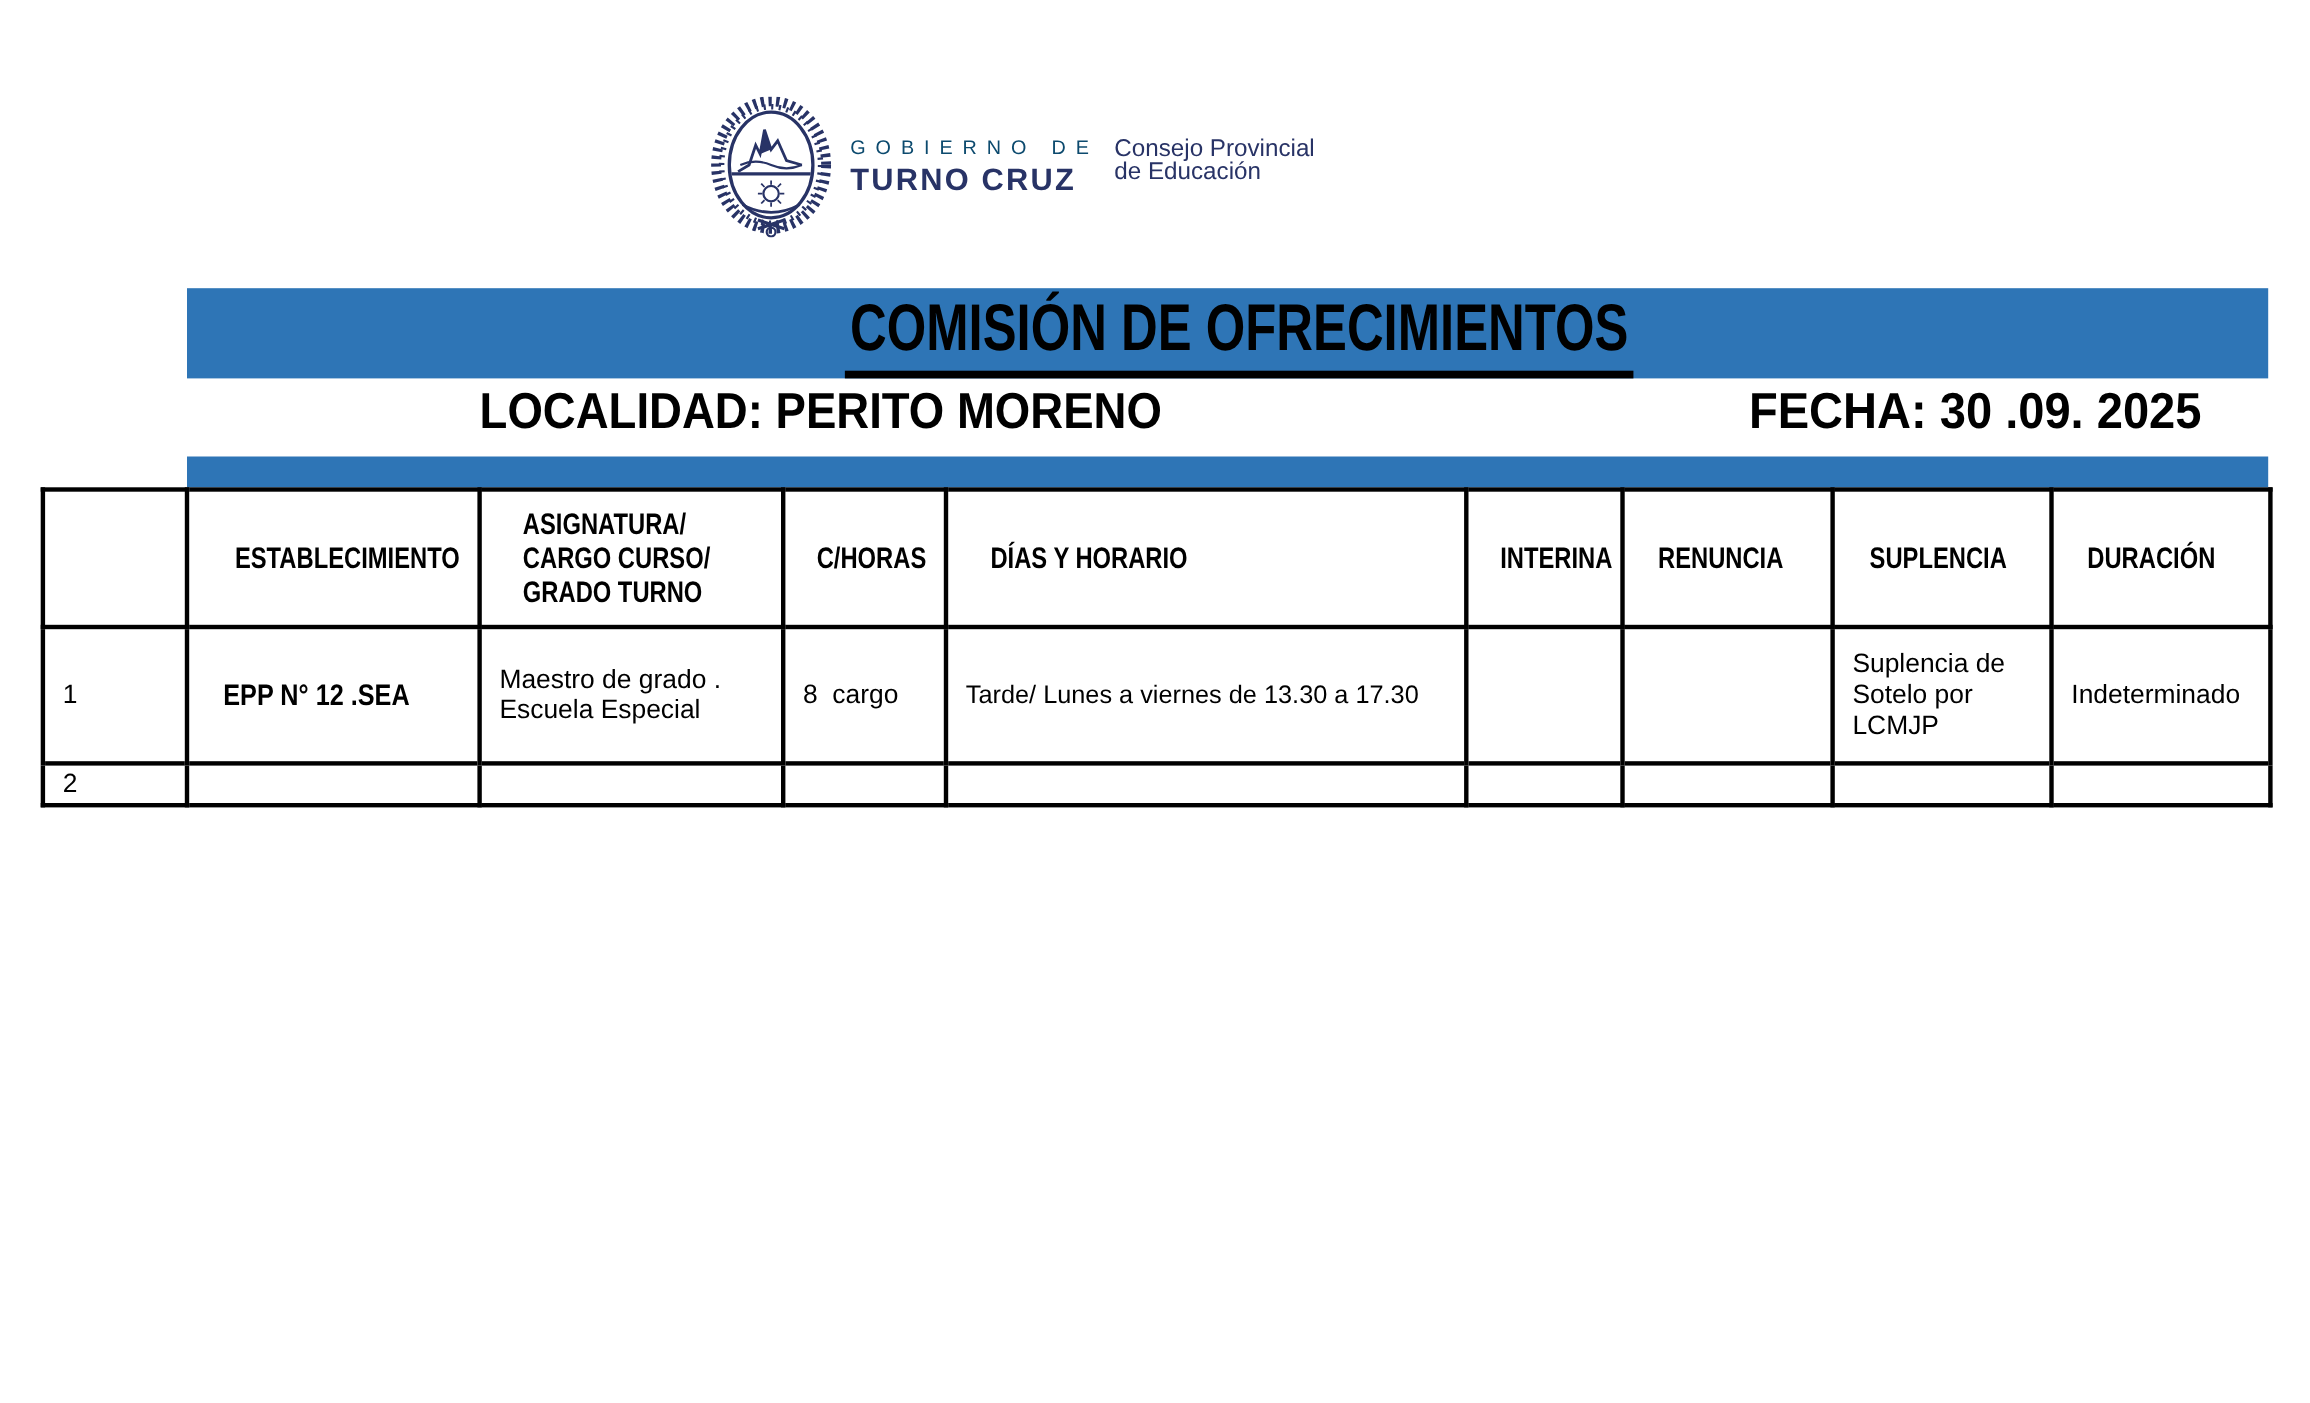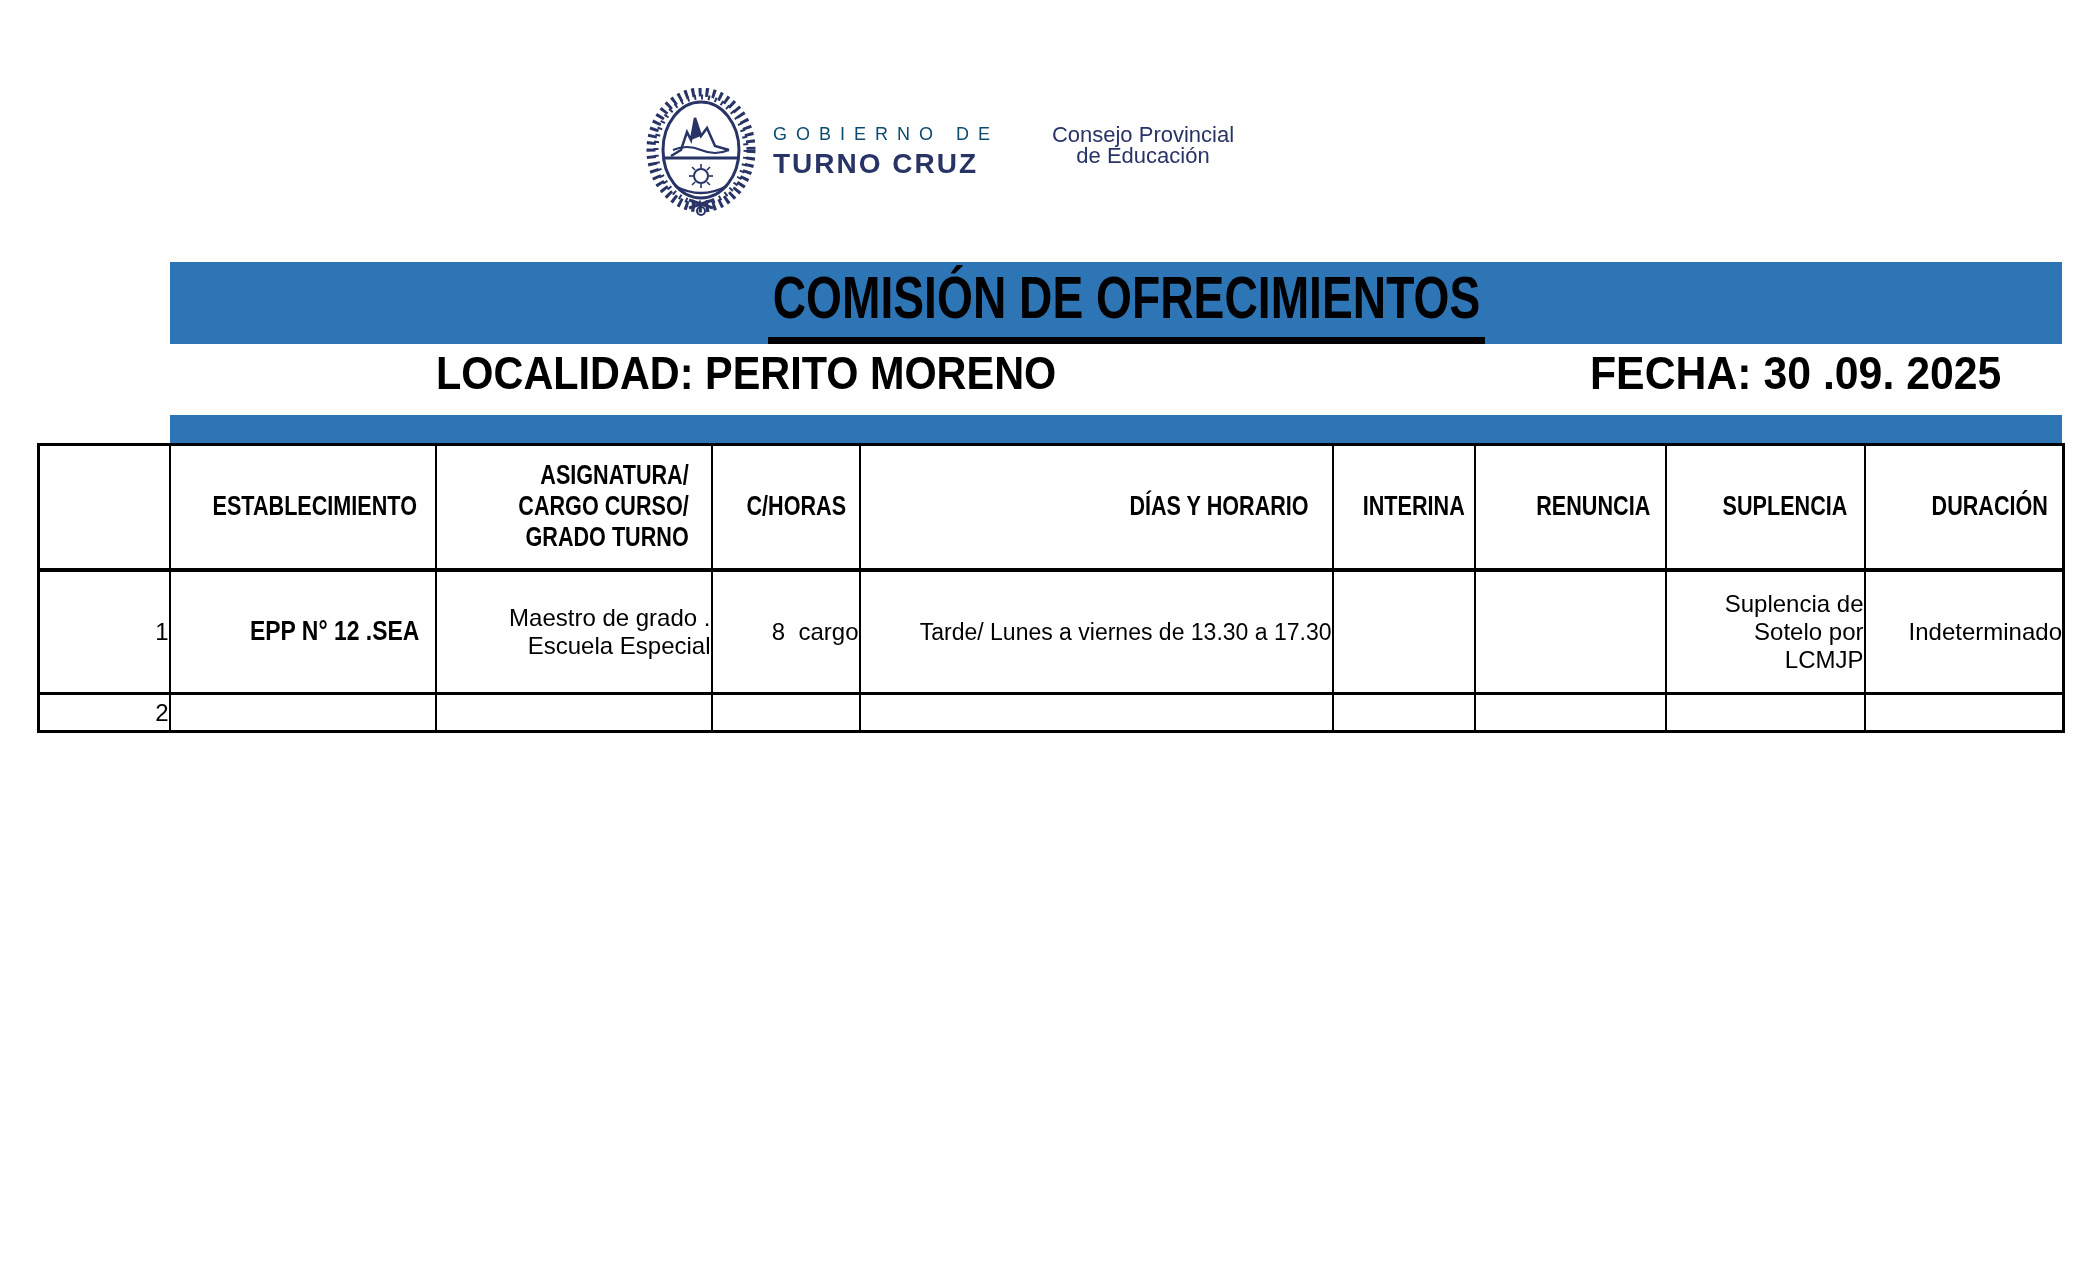--- a/index.html
+++ b/index.html
@@ -7,22 +7,22 @@
               font-family:"Liberation Sans", sans-serif; color:#000; }
   body { position:relative; overflow:hidden; }
 
   
   .logo-group { position:absolute; left:645px; top:88px; width:620px; height:130px; }
   .emblem { position:absolute; left:0; top:0; width:113px; height:128px; }
   .gov-block { position:absolute; left:128px; top:36px; width:245px; }
   .gov-line1 { font-size:18px; letter-spacing:9px; color:#0c4a6e; white-space:nowrap; }
   .gov-line2 { font-size:28px; font-weight:bold; letter-spacing:2px; color:#283366;
                margin-top:3px; white-space:nowrap; }
-  .org-block { position:absolute; left:378px; top:36px; width:240px;
-               font-size:22px; line-height:21px; color:#283366;text-align:center; }
+  .org-block { position:absolute; left:368px; top:36px; width:240px;
+               font-size:22px; line-height:21px; color:#283366; }
 
   
   .banner { position:absolute; left:170px; top:262px; width:1892px; height:82px;
             background:#2E75B6; display:flex; align-items:center; justify-content:center;padding-left:20px; }
   .banner-title { display:inline-block; font-size:60px; font-weight:bold; color:#000;
                   transform:scaleX(0.77); transform-origin:center;
                   border-bottom:7px solid #000; padding:0 6px 5px 6px; white-space:nowrap; }
 
   
   .subheader { position:absolute; left:186px; top:344px; width:1892px; height:58px; }
@@ -30,21 +30,21 @@
               transform-origin:left center; font-size:46px; font-weight:bold; white-space:nowrap; }
   .fecha-text { position:absolute; right:77px; top:50%; transform:translateY(-50%) scaleX(0.93);
               transform-origin:right center; font-size:46px; font-weight:bold; white-space:nowrap; }
 
   .thin-bar { position:absolute; left:170px; top:415px; width:1892px; height:28px;
               background:#2E75B6; }
 
   
   .offers-table { position:absolute; left:37px; top:443px; width:2025px;
                   border-collapse:collapse; table-layout:fixed; }
-  .offers-table td { border:2px solid #000000; text-align:right; vertical-align:middle;
+  .offers-table td { border:4px solid #000000; text-align:left; vertical-align:middle;
                      font-size:24px; overflow:hidden;padding-left:16px; }
   .offers-table { border:3px solid #000; }
   .offers-table tr.hdr td { border-bottom:4px solid #000; }
   .offers-table tr.row1 td { border-bottom:3px solid #000; }
   tr.hdr  { height:125px; }
   tr.row1 { height:124px; }
   tr.row2 { height:38px; }
   .hcell { display:inline-block; font-weight:bold; font-size:27px;
            transform:scaleX(0.8); transform-origin:center; white-space:pre-line; }
   .bcell { display:inline-block; white-space:pre-line; }

